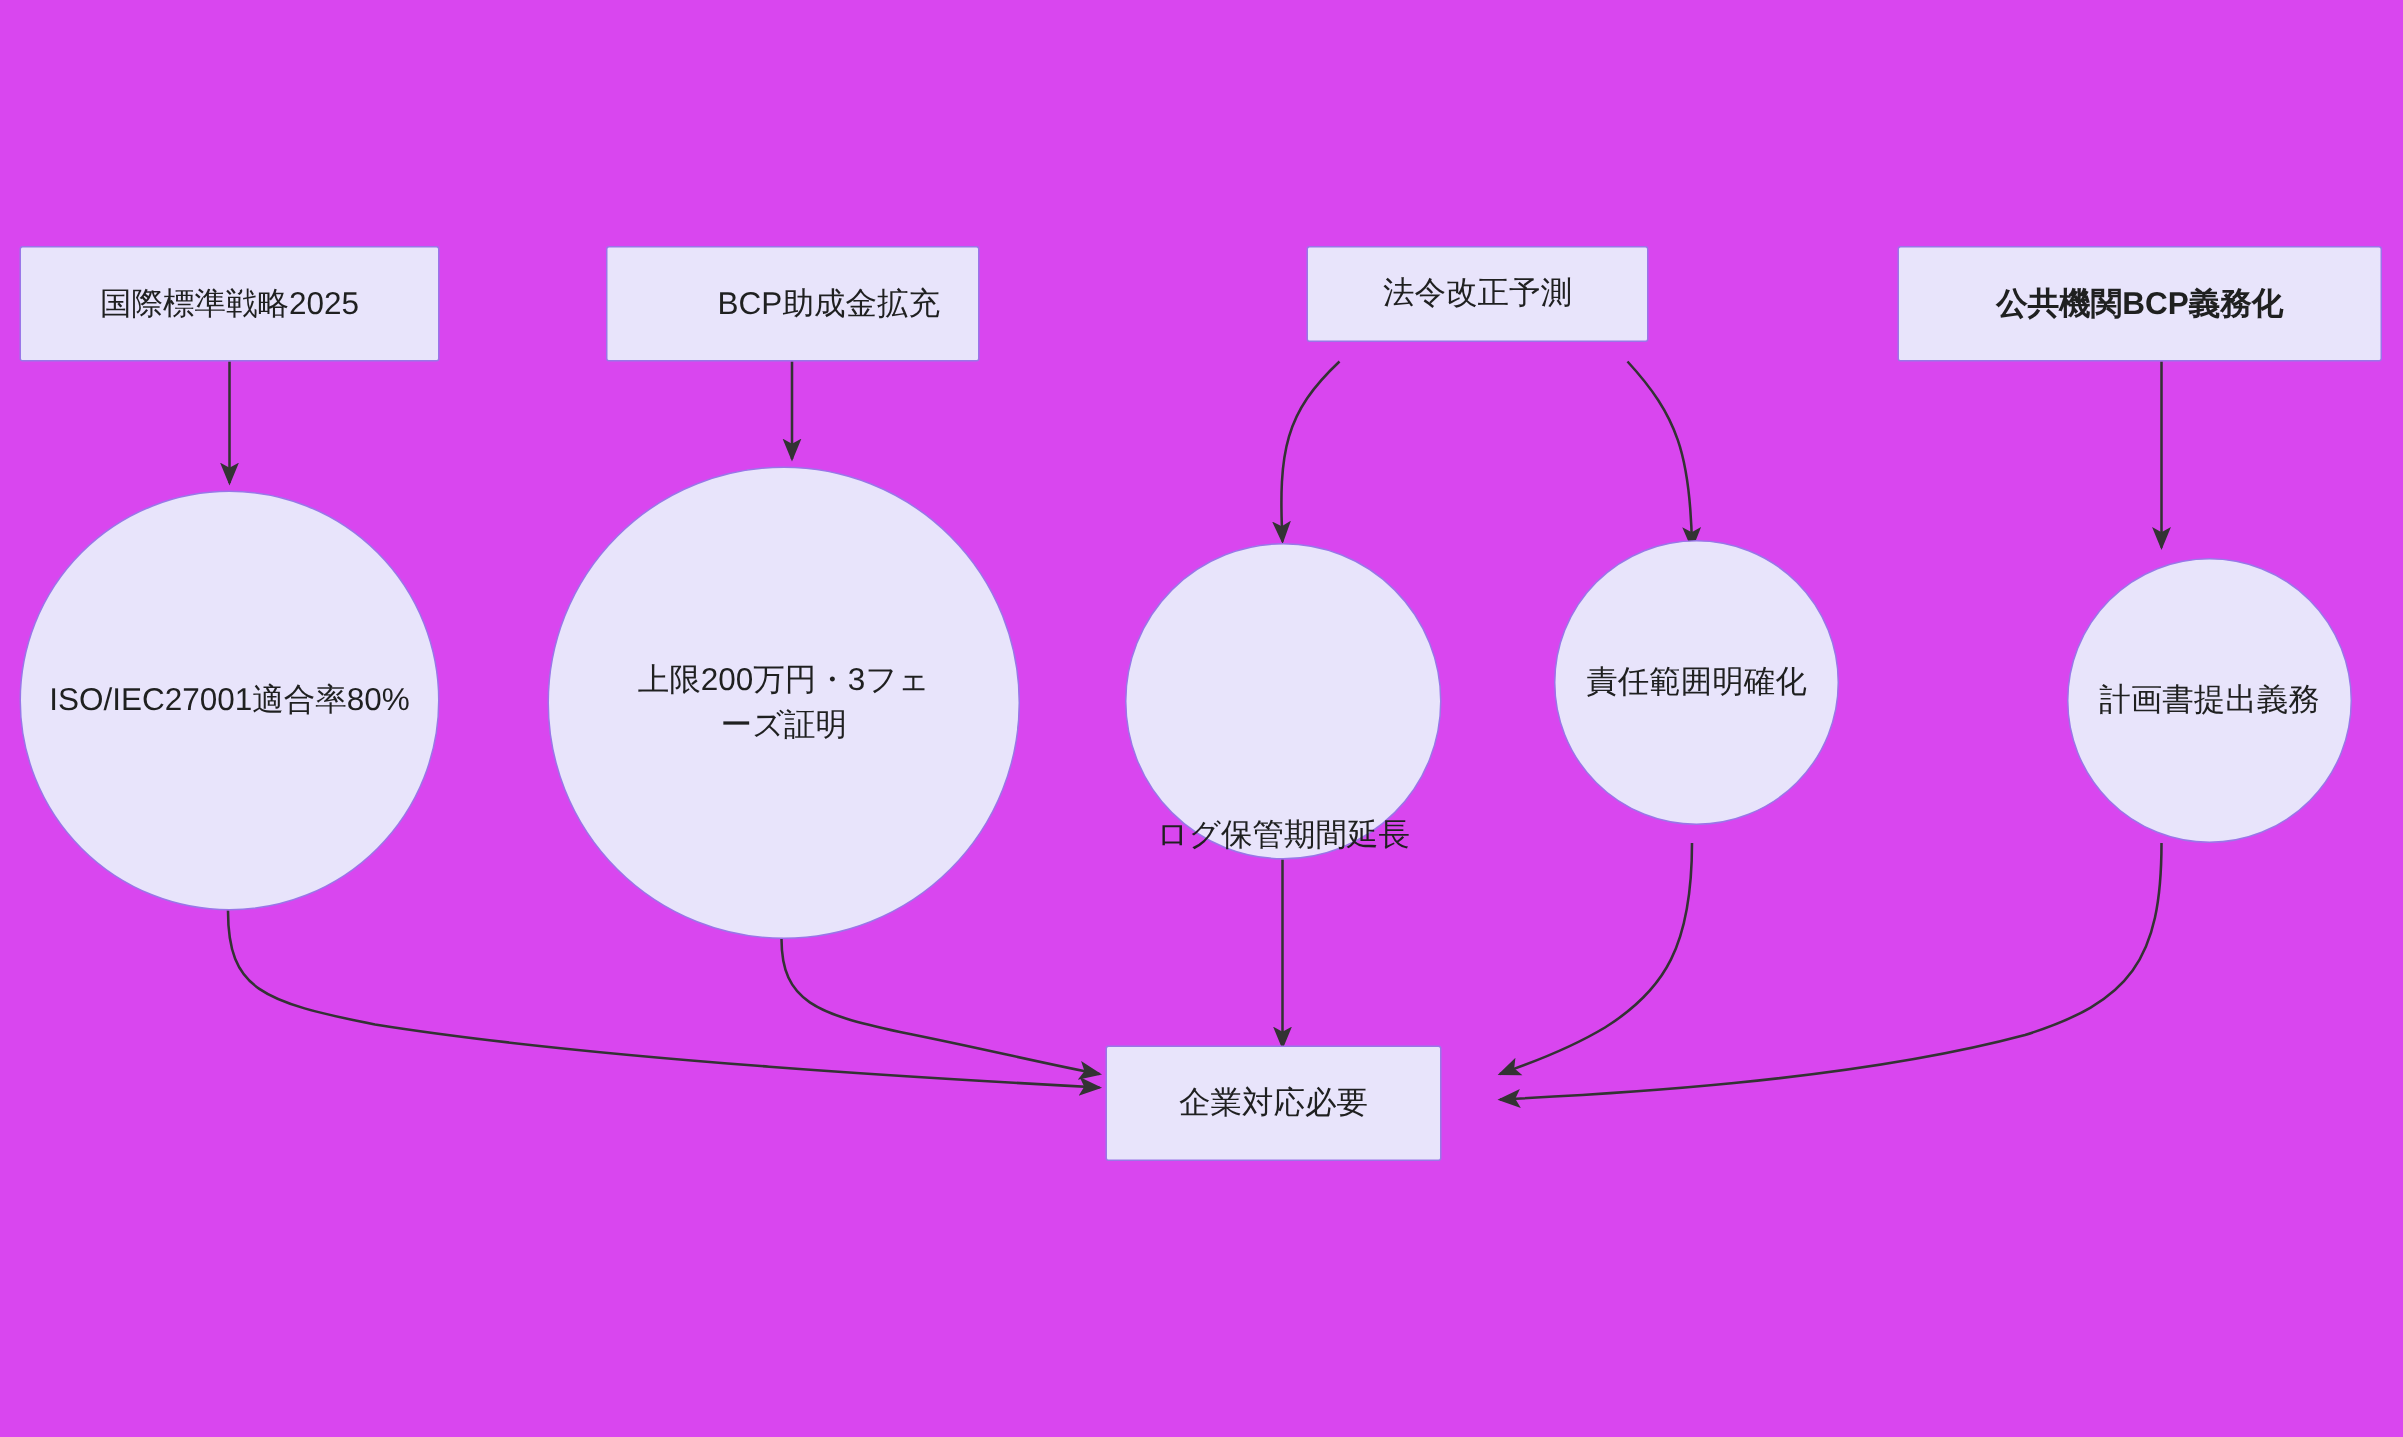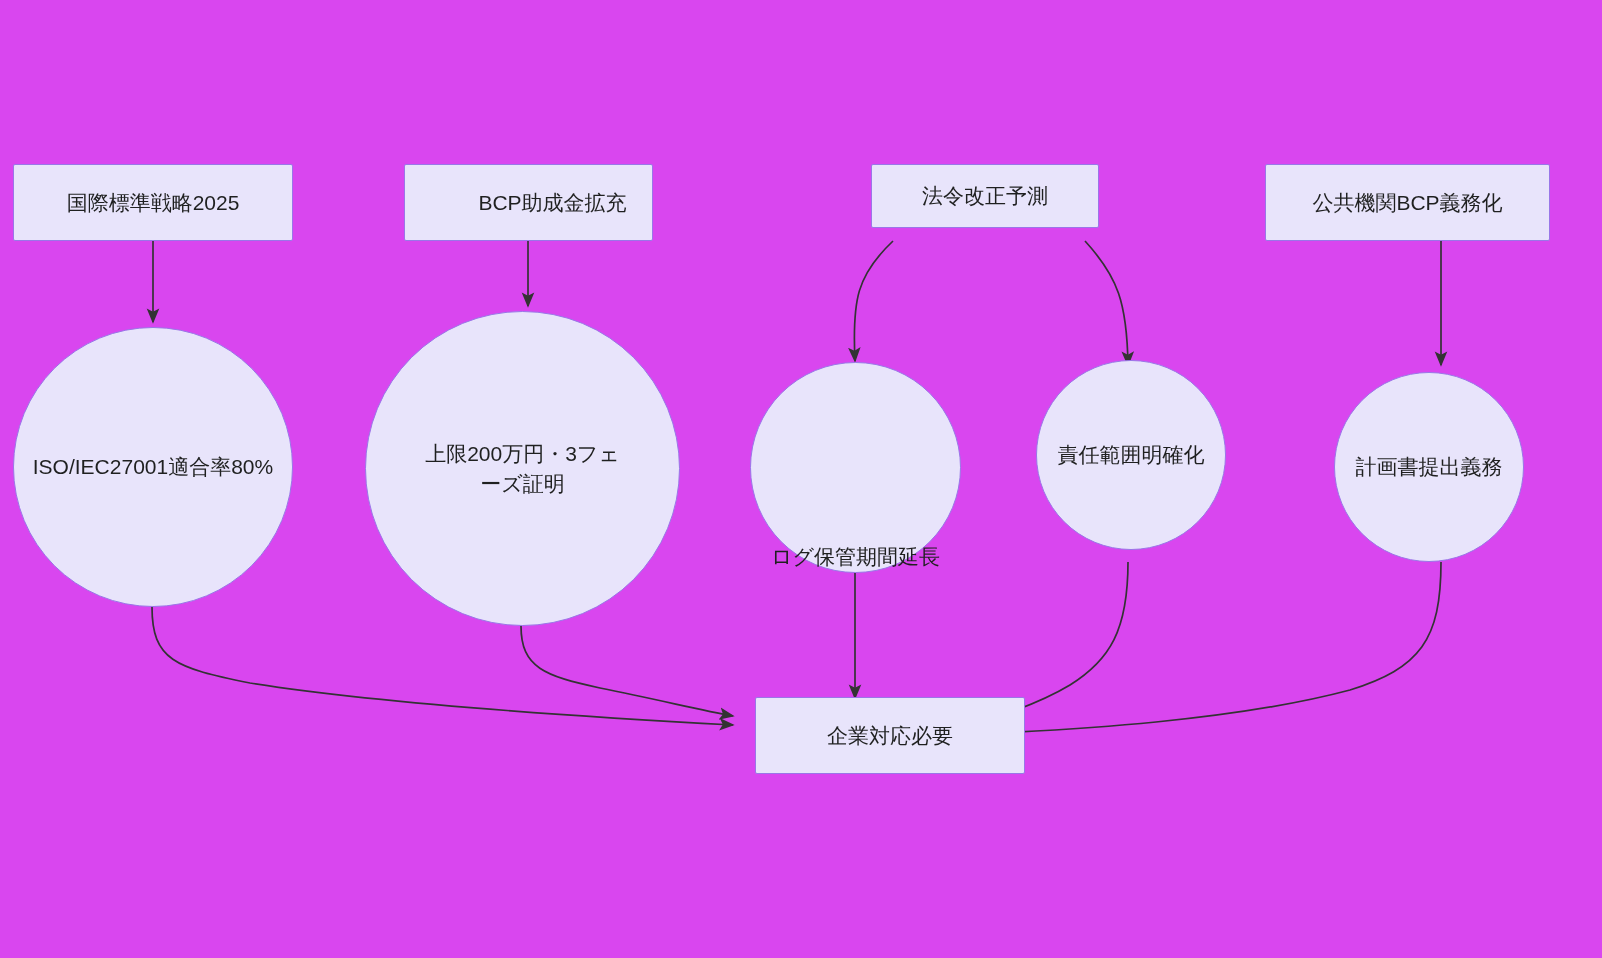--- a/index.html
+++ b/index.html
@@ -87,41 +87,41 @@
   </div>
 
   <div class="node node-rect" style="left:404px; top:164px; width:249px; height:77px;padding-left:48px;">
     <span class="node-label">BCP助成金拡充</span>
   </div>
 
   <div class="node node-rect" style="left:871px; top:164px; width:228px; height:64px;">
     <span class="node-label">法令改正予測</span>
   </div>
 
-  <div class="node node-rect" style="left:1265px; top:164px; width:285px; height:77px;">
+  <div class="node node-rect" style="left:1265px; top:164px; width:323px; height:77px;font-weight:bold;">
     <span class="node-label">公共機関BCP義務化</span>
   </div>
 
   <div class="node node-circle" style="left:13px; top:327px; width:280px; height:280px;">
     <span class="node-label">ISO/IEC27001適合率80%</span>
   </div>
 
   <div class="node node-circle" style="left:365px; top:311px; width:315px; height:315px;">
     <span class="node-label" style="max-width:215px;">上限200万円・3フェーズ証明</span>
   </div>
 
   <div class="node node-circle" style="left:750px; top:362px; width:211px; height:211px;align-items:flex-end;">
     <span class="node-label">ログ保管期間延長</span>
   </div>
 
   <div class="node node-circle" style="left:1036px; top:360px; width:190px; height:190px;">
     <span class="node-label">責任範囲明確化</span>
   </div>
 
-  <div class="node node-circle" style="left:1334px; top:372px; width:190px; height:190px;text-align:right;">
+  <div class="node node-circle" style="left:1378px; top:372px; width:190px; height:190px;text-align:right;">
     <span class="node-label">計画書提出義務</span>
   </div>
 
-  <div class="node node-rect" style="left:755px; top:697px; width:270px; height:77px;">
+  <div class="node node-rect" style="left:737px; top:697px; width:224px; height:77px;">
     <span class="node-label">企業対応必要</span>
   </div>
 
 </div>
 
 </body></html>

